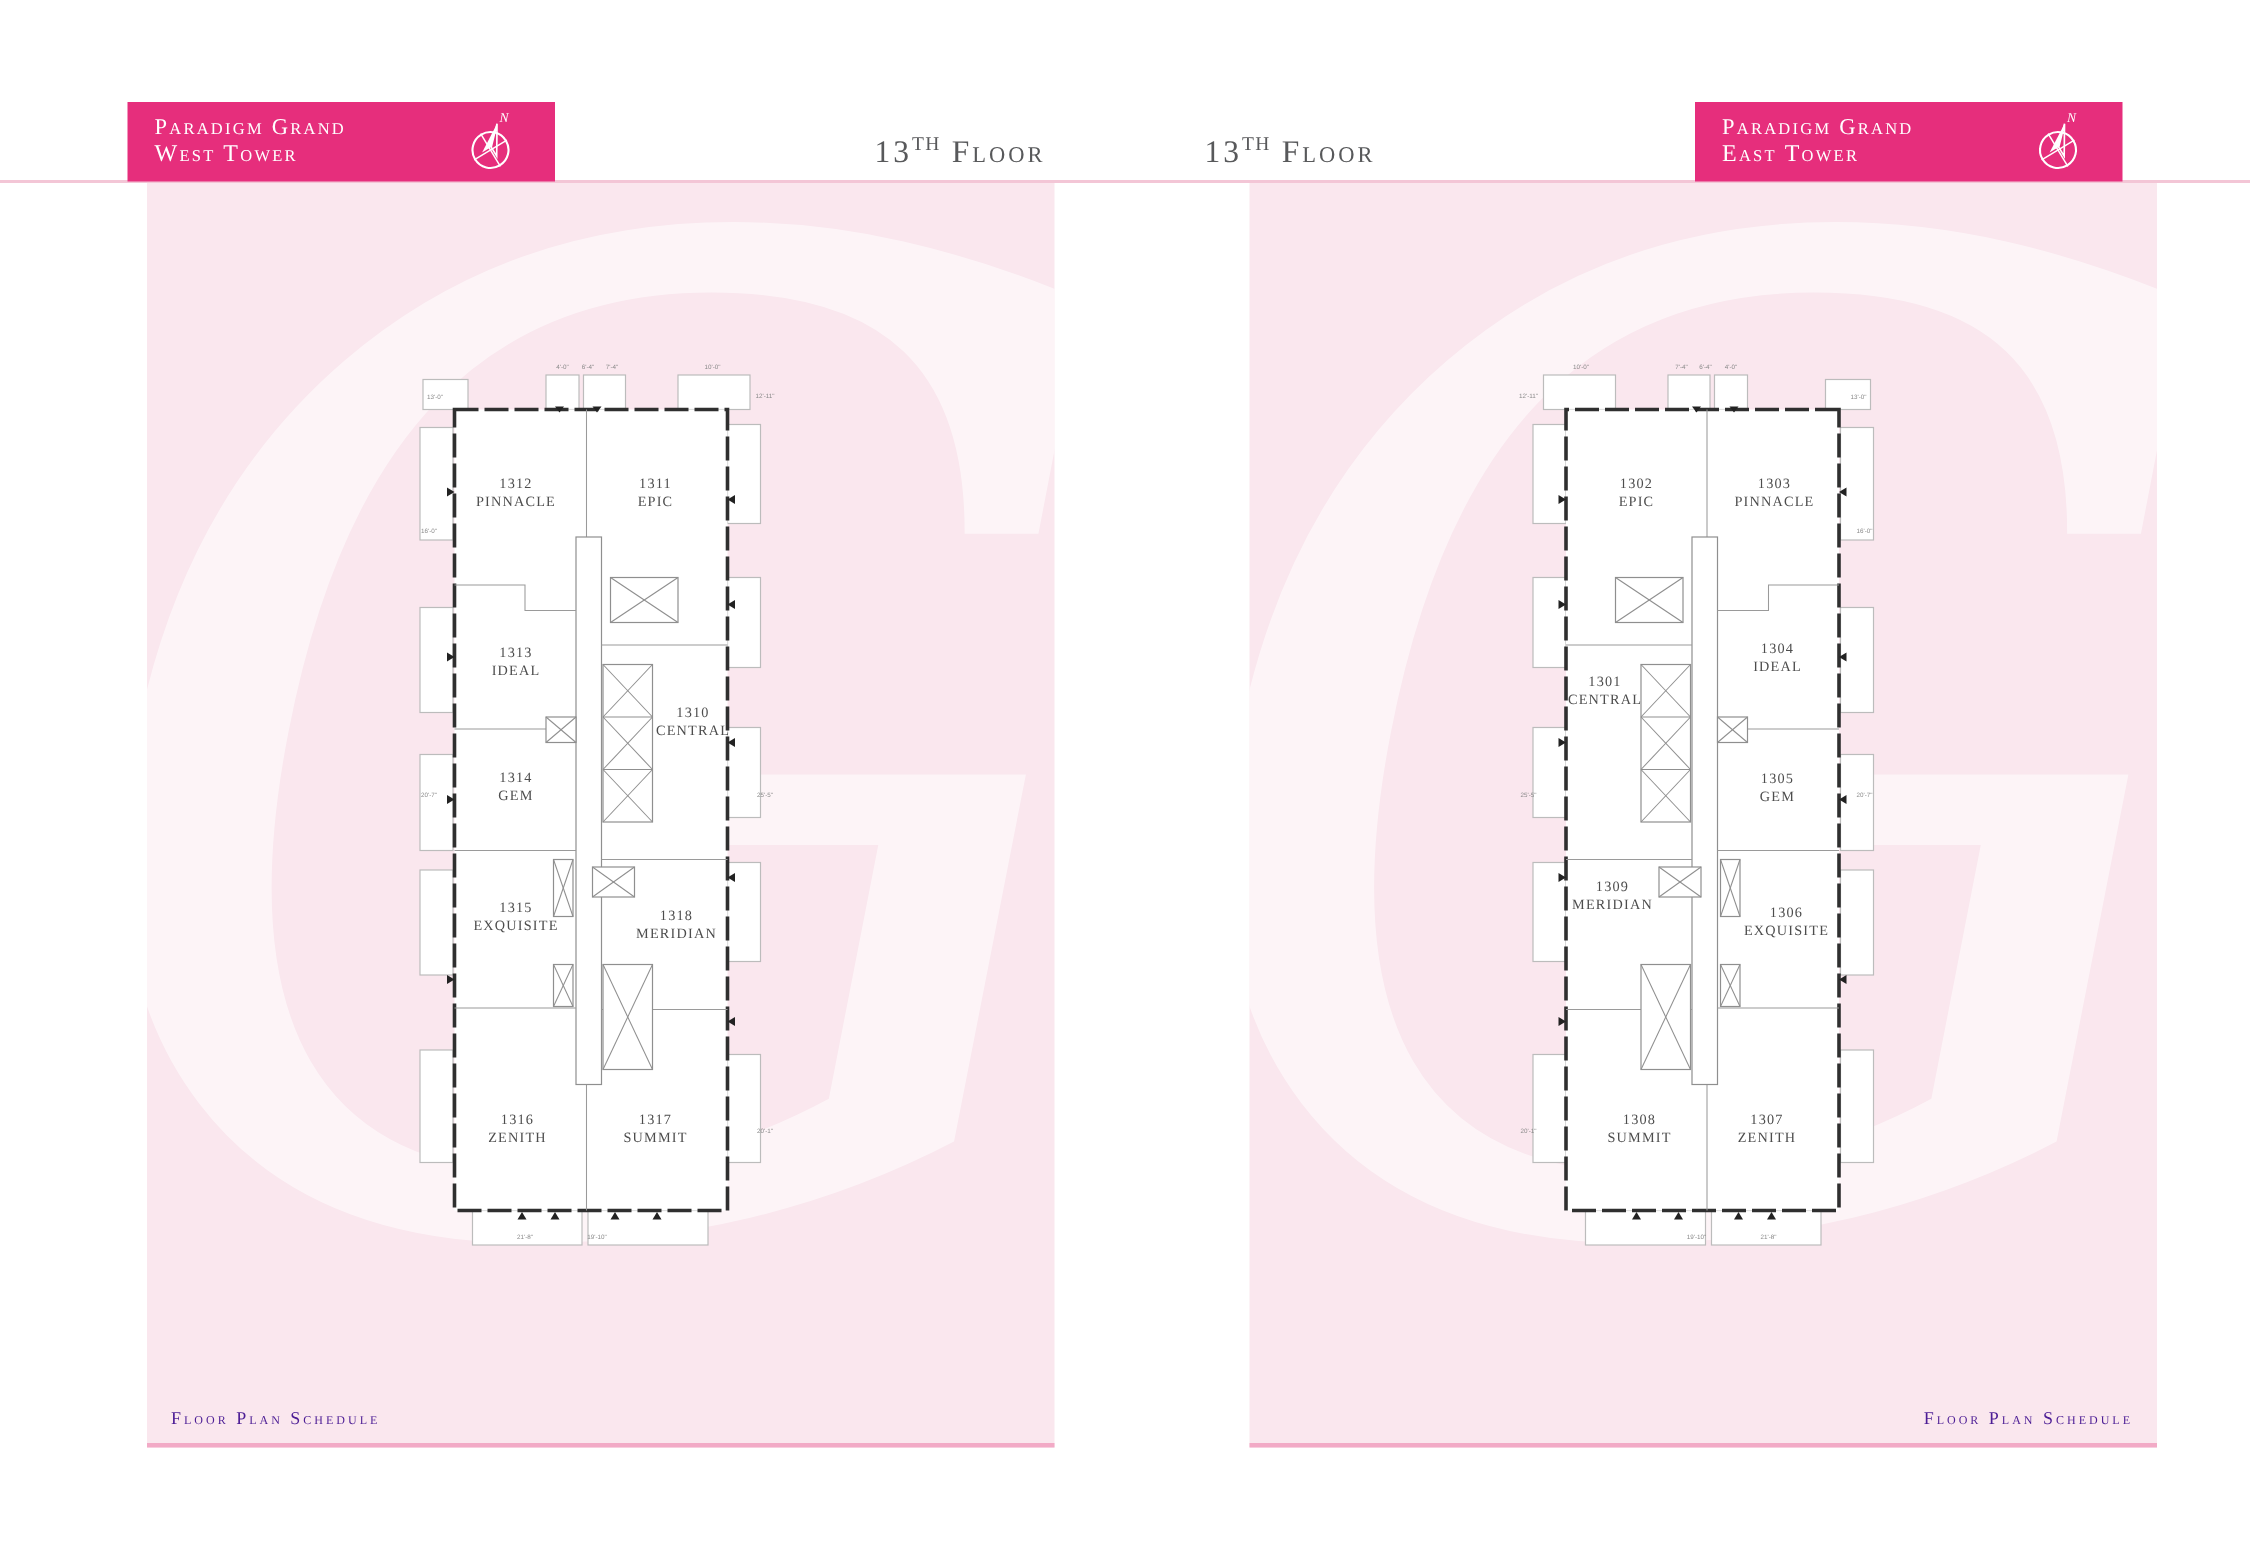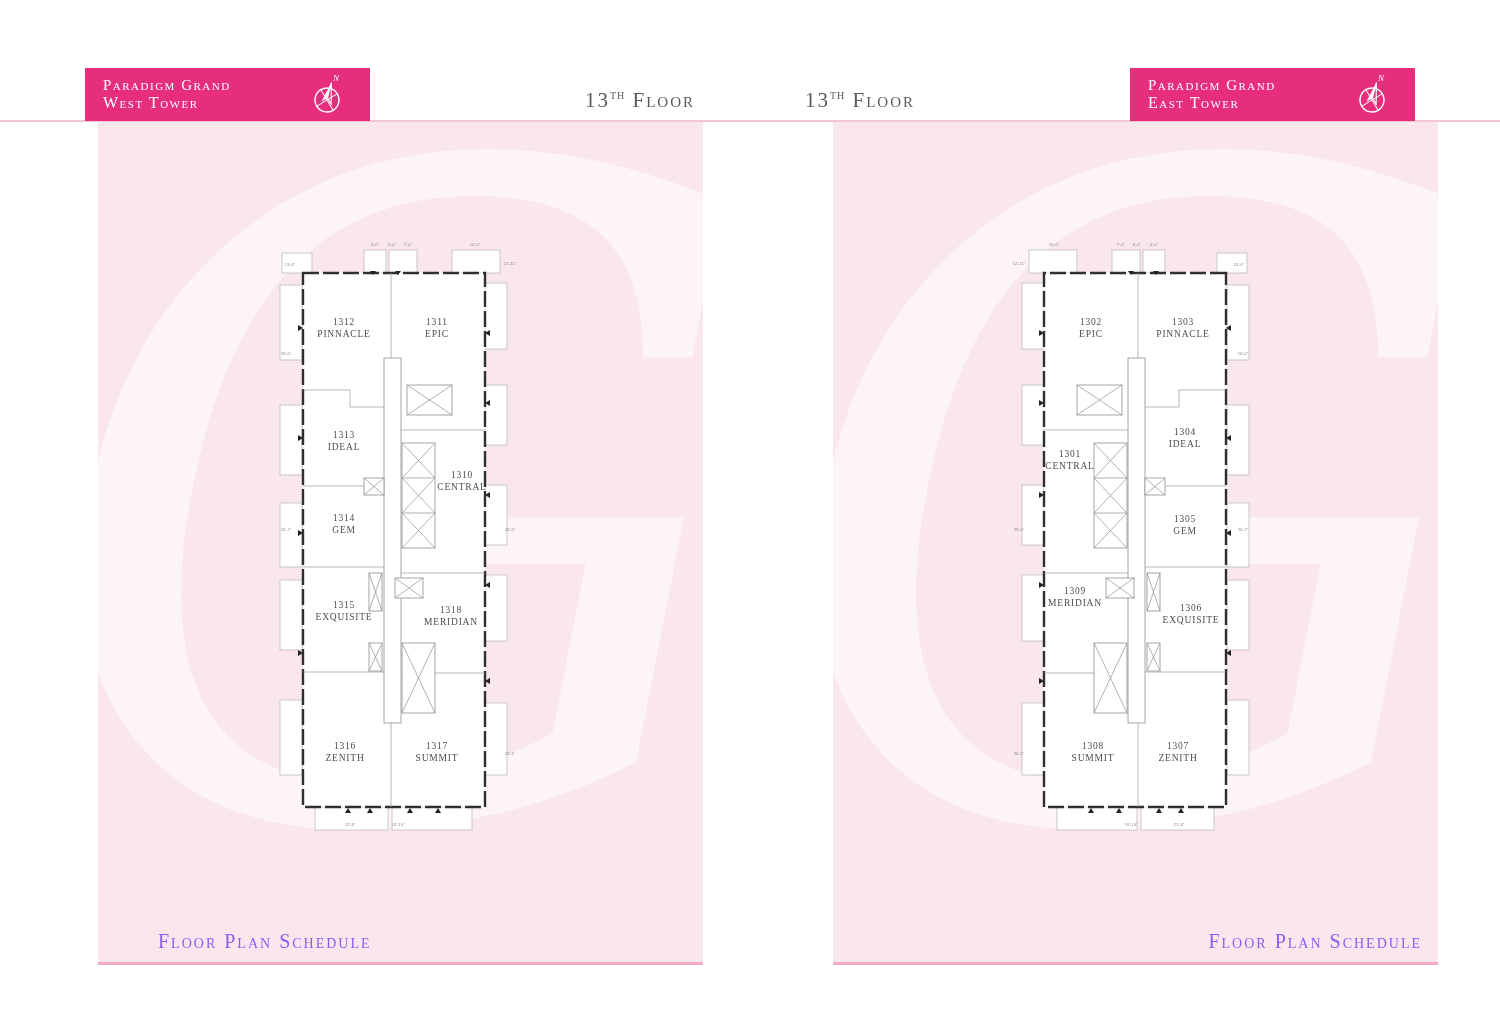--- a/index.html
+++ b/index.html
@@ -10,29 +10,29 @@
   
   .tower-header{position:absolute;top:68px;width:285px;height:53px;background:#e62e7c;
         color:#fff;display:flex;align-items:center;box-sizing:border-box;padding:0 20px 0 18px;}
   .tower-header .titles{flex:1;line-height:1.15;}
   .hdr-brand{font-variant:small-caps;font-size:15px;letter-spacing:1.5px;}
   .hdr-tower{font-variant:small-caps;font-size:16px;font-weight:normal;letter-spacing:1.5px;}
   .compass{width:44px;height:50px;flex:0 0 auto;}
   
   .floor-title{position:absolute;top:88px;width:220px;text-align:center;color:#58595b;
         font-variant:small-caps;font-size:21px;letter-spacing:2px;}
-  .floor-title sup{font-size:10px;letter-spacing:1px;}
+  .floor-title sup{font-size:13px;letter-spacing:1px;}
   
   .panel{position:absolute;top:122px;width:605px;height:840px;background:#fae7ee;
         border-bottom:3px solid #f2aac6;overflow:hidden;}
   .watermark{position:absolute;left:50%;top:50%;transform:translate(-50%,-54%);
         font-family:"DejaVu Serif",serif;font-style:italic;font-size:900px;line-height:1;
         color:rgba(255,255,255,0.55);pointer-events:none;}
-  .panel-footer{position:absolute;bottom:9px;color:#8b5cf6;font-variant:small-caps;
-        font-size:20px;letter-spacing:2px;margin-left:44px;}
+  .panel-footer{position:absolute;bottom:9px;color:#4c1d95;font-variant:small-caps;
+        font-size:12px;letter-spacing:2px;}
   .panel-footer.left{left:16px;}
   .panel-footer.right{right:16px;text-align:right;}
   
   .plan{position:absolute;top:113px;width:256px;height:600px;}
   .wall{fill:#ffffff;stroke:#2f2f2f;stroke-width:2.4;stroke-dasharray:16 4;}
   .thin{stroke:#9a9a9a;stroke-width:.7;fill:none;}
   .balc{fill:#ffffff;stroke:#bcbcbc;stroke-width:.8;}
   .xbox{fill:#ffffff;stroke:#8f8f8f;stroke-width:.8;}
   .xline{stroke:#8f8f8f;stroke-width:.7;}
   .door{fill:#222;}

